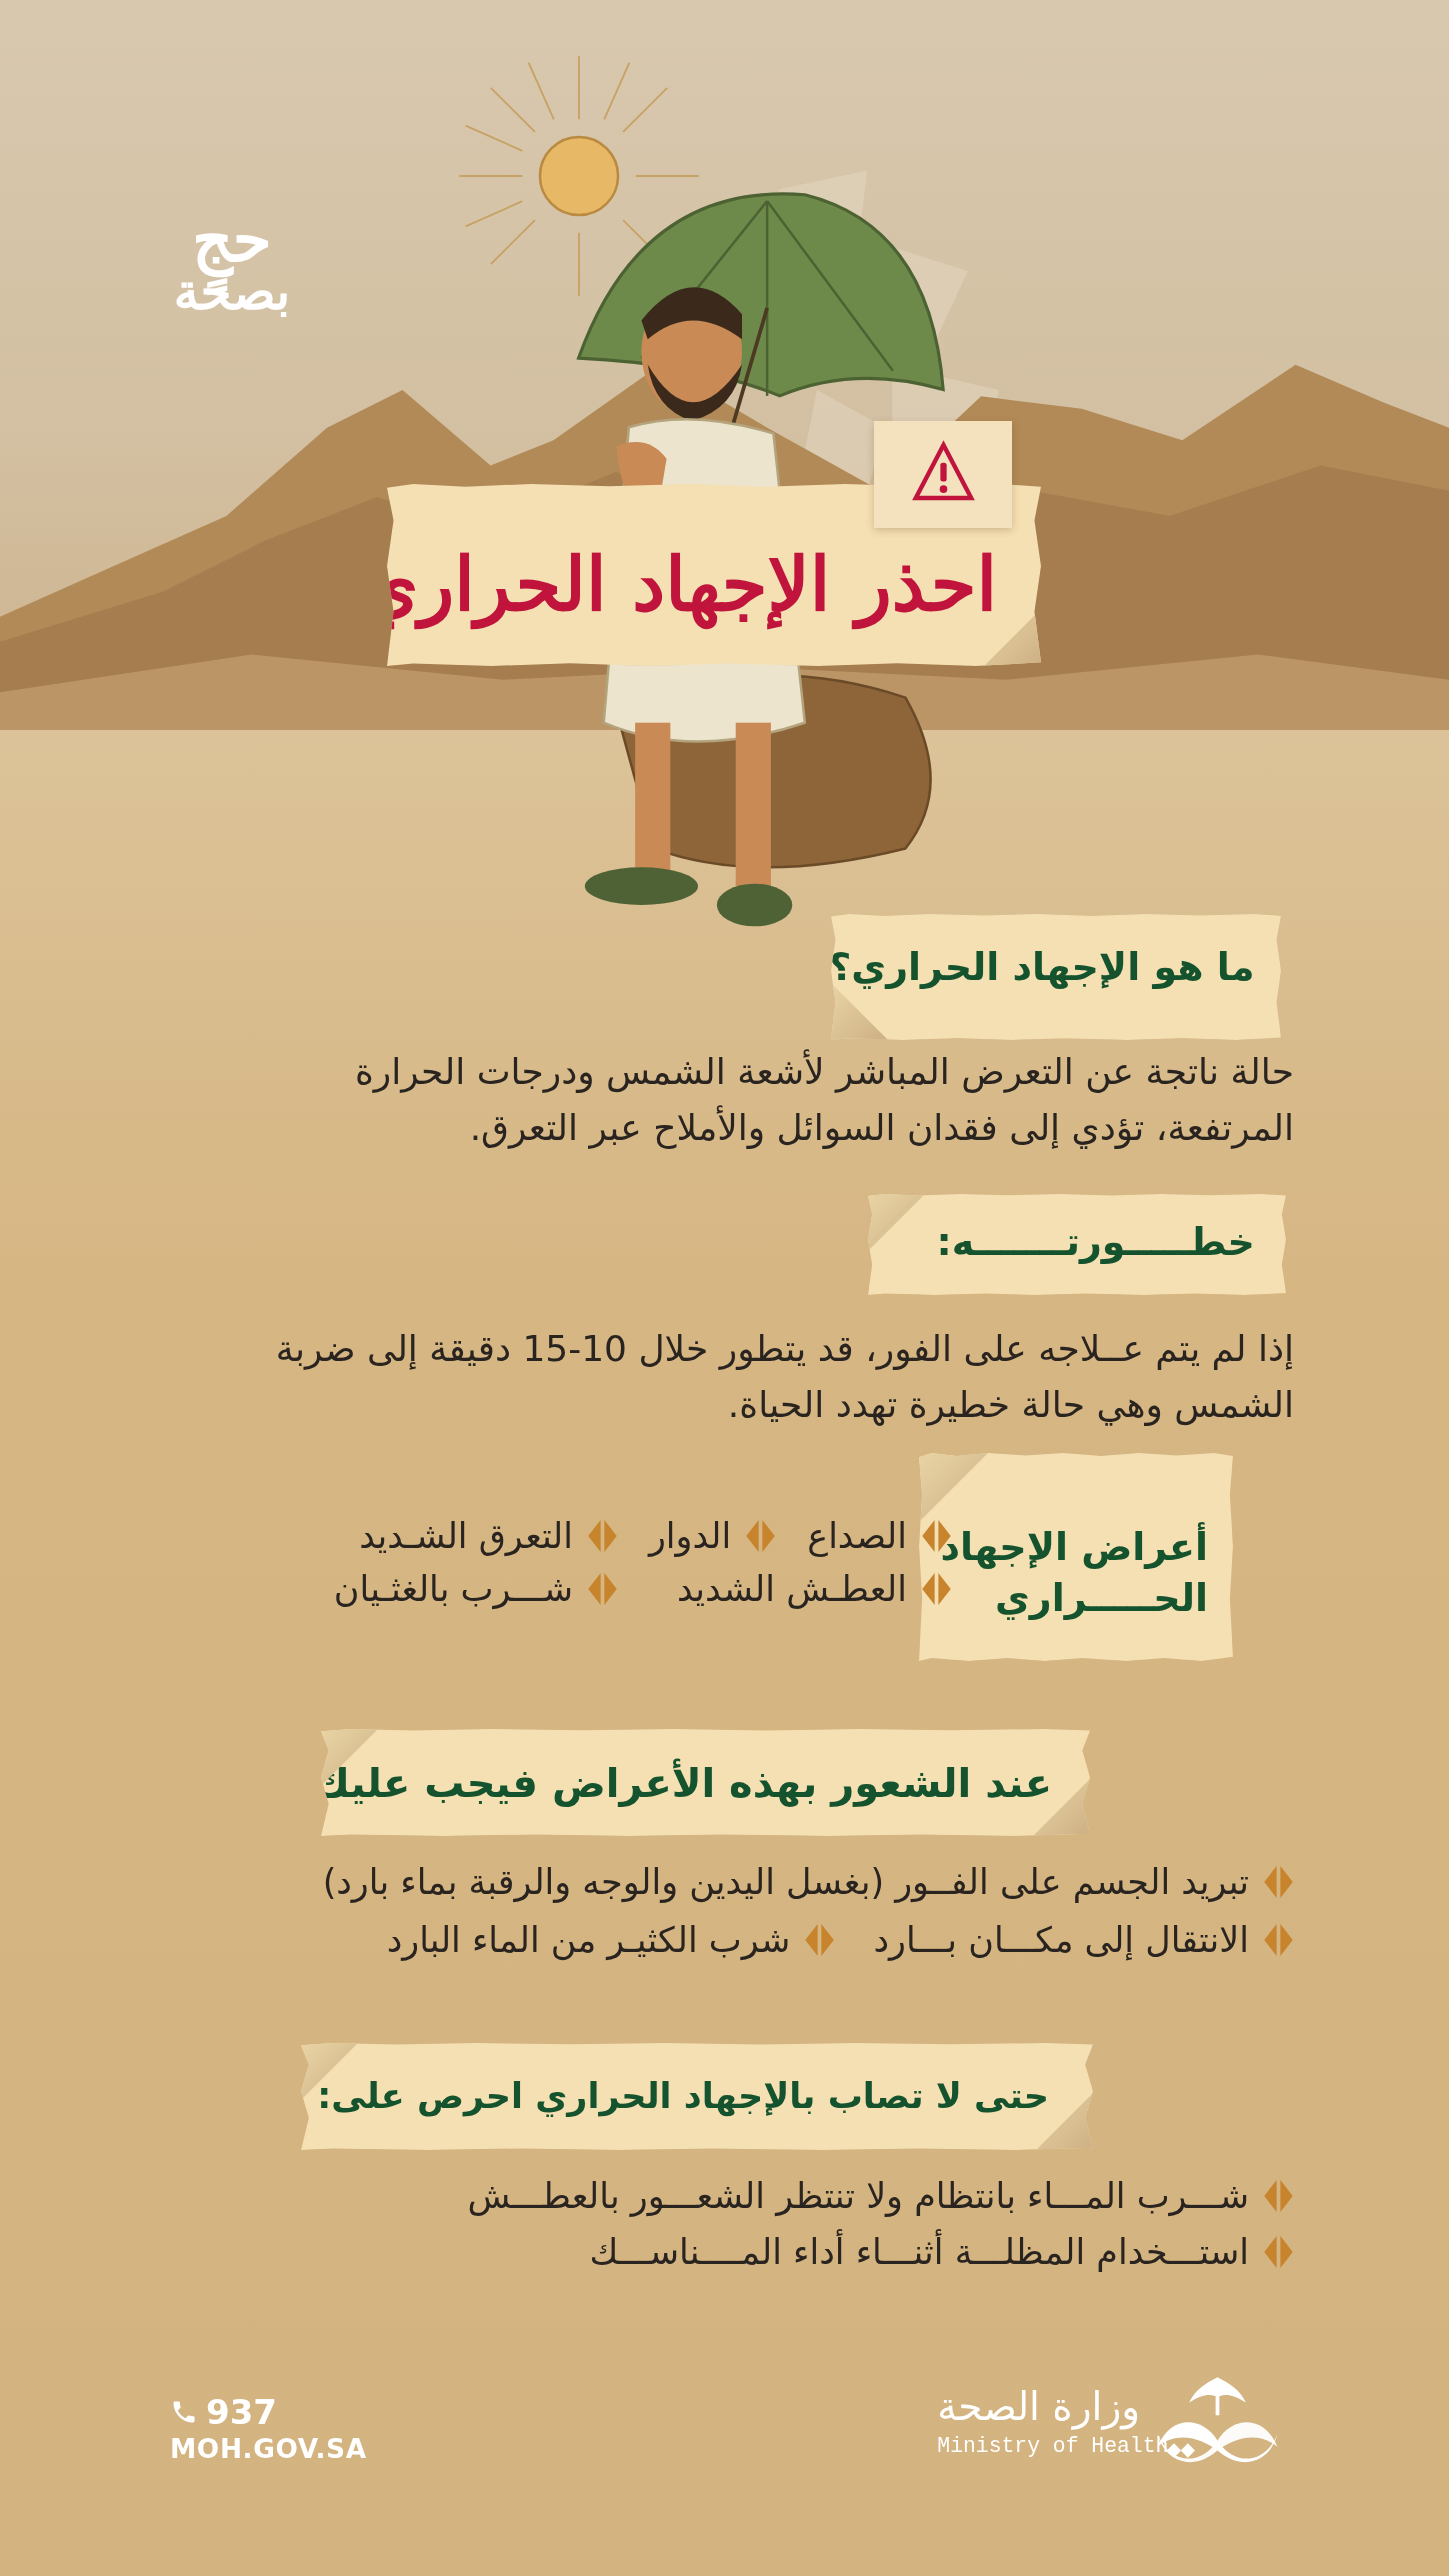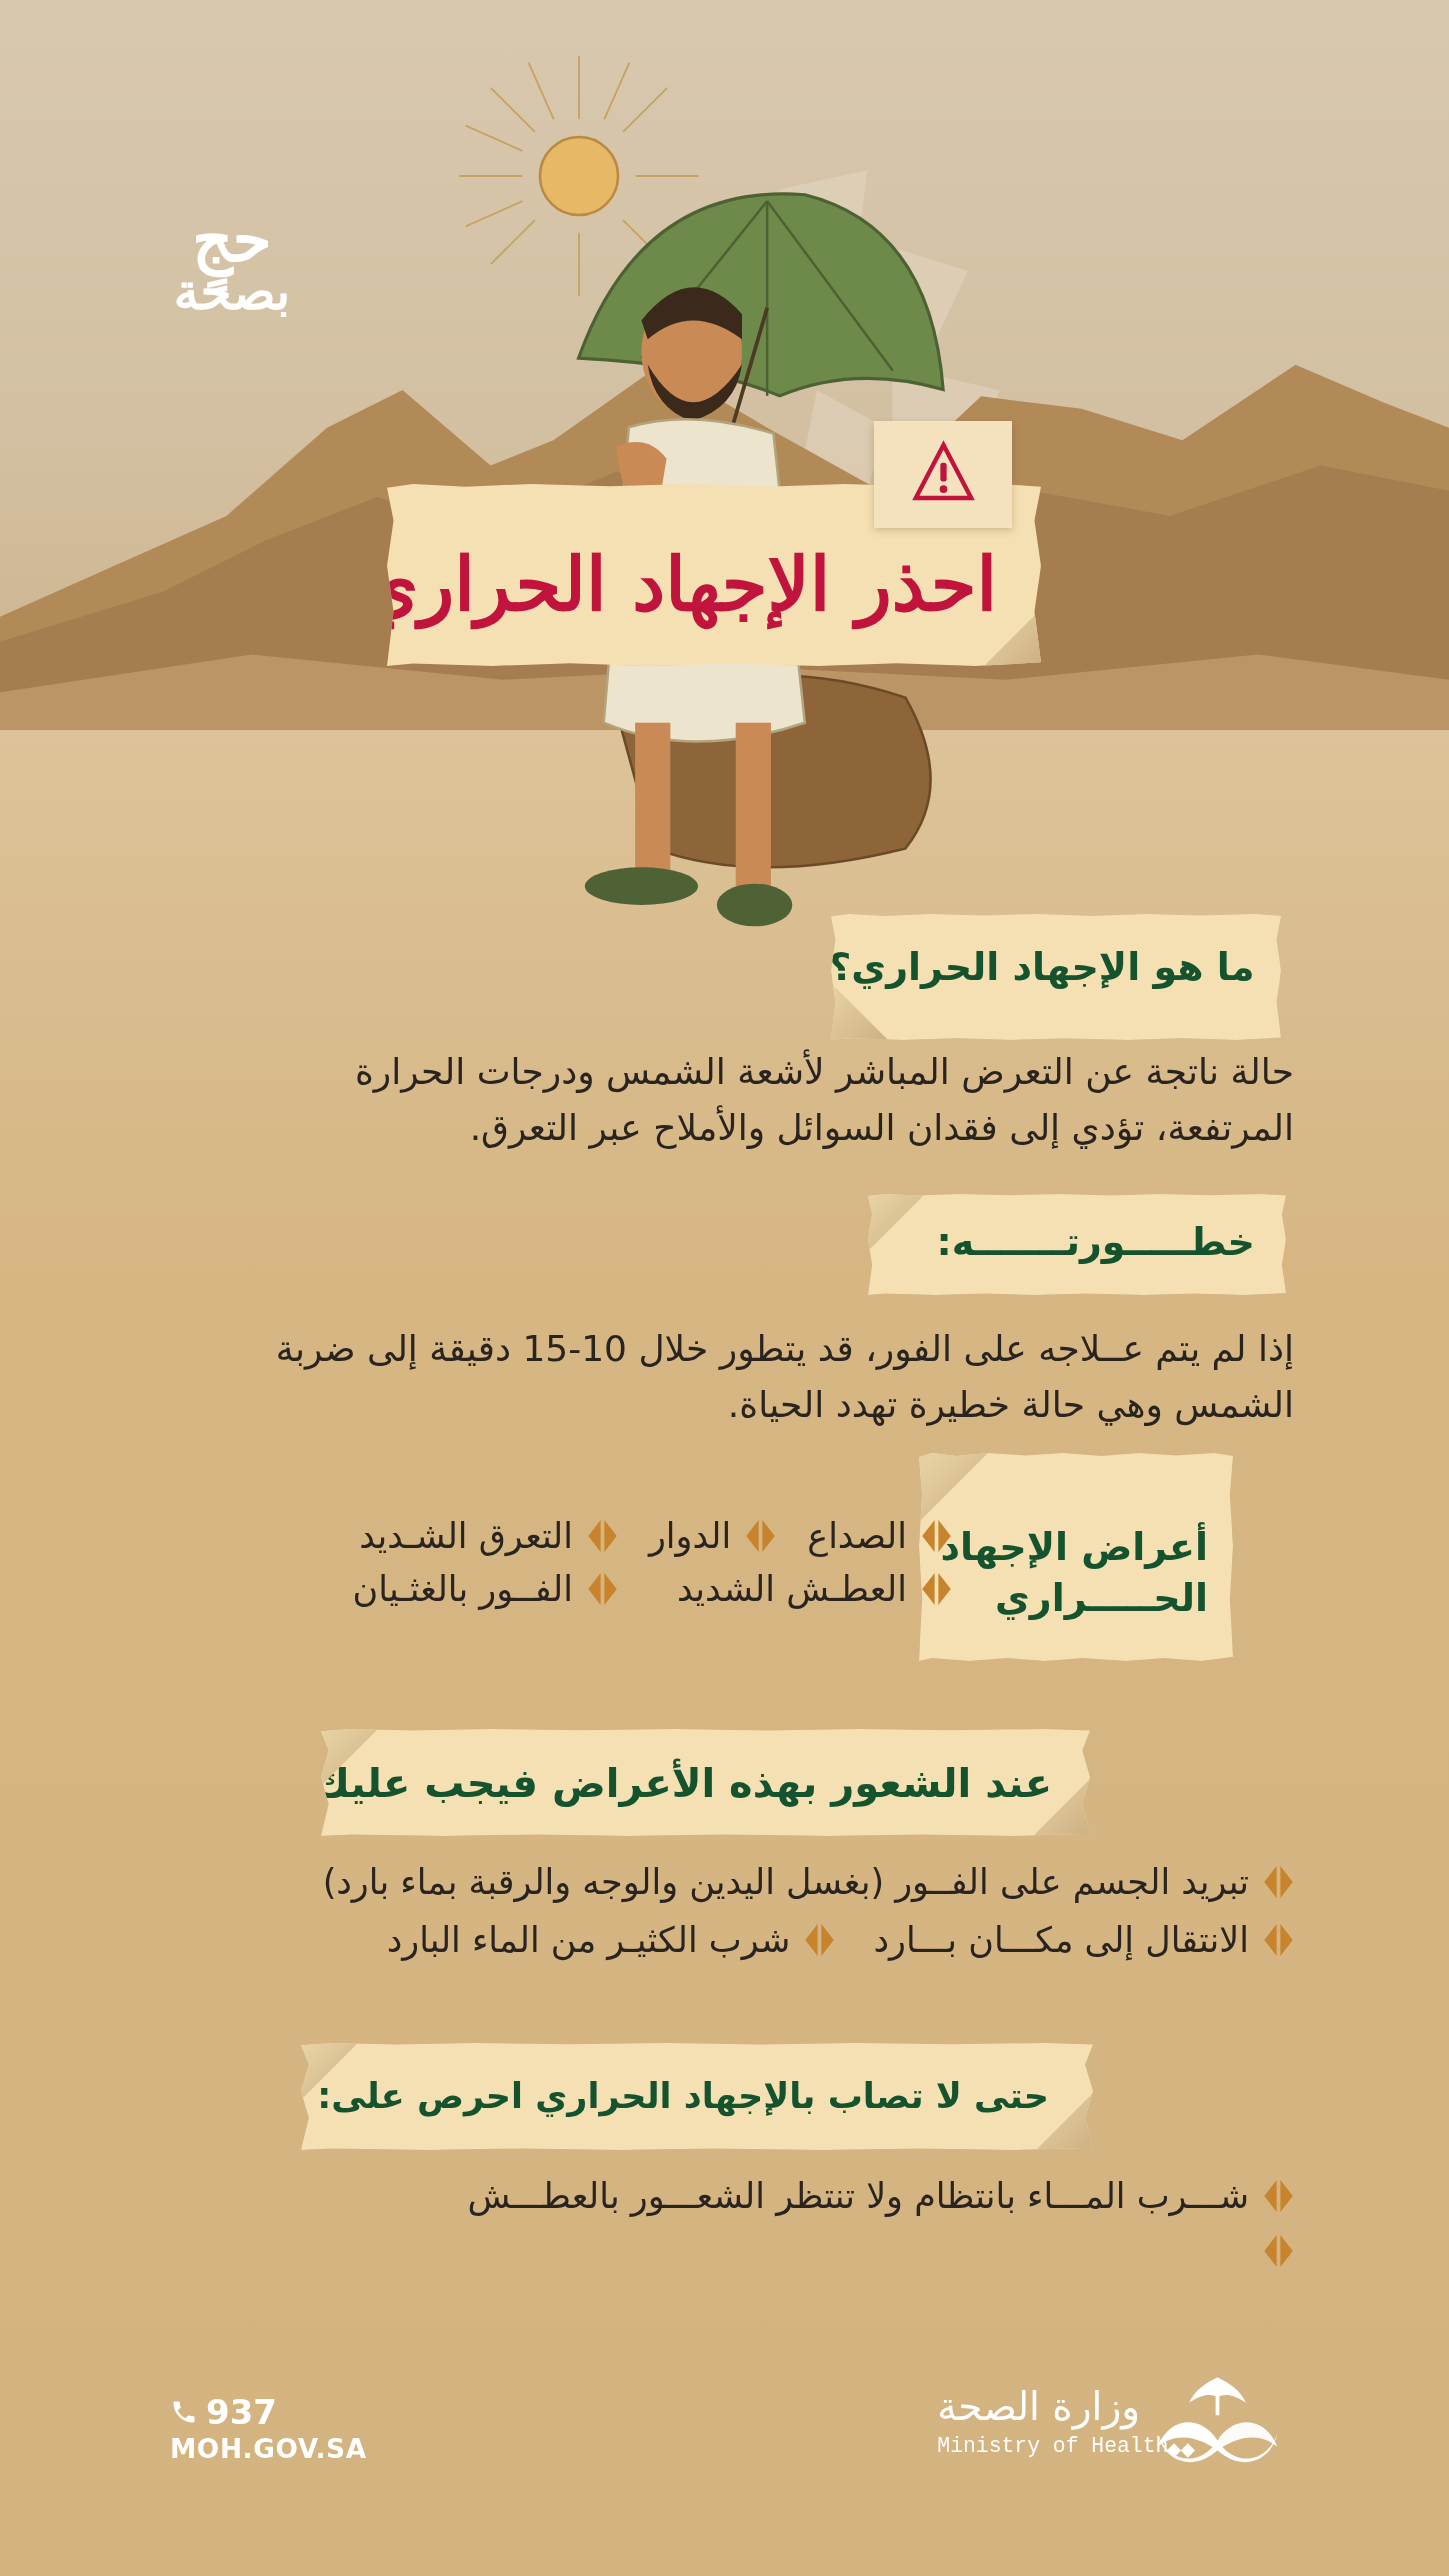--- a/index.html
+++ b/index.html
@@ -221,21 +221,21 @@
         <polygon points="22,4 22,56 2,30" fill="#c8842c"></polygon>
         <polygon points="28,4 48,30 28,56" fill="#c8842c"></polygon>
       </svg>
     <span>العطـش الشديد</span>
   </div>
   <div class="bullet-item">
     <svg class="bullet" viewBox="0 0 50 60">
         <polygon points="22,4 22,56 2,30" fill="#c8842c"></polygon>
         <polygon points="28,4 48,30 28,56" fill="#c8842c"></polygon>
       </svg>
-    <span>الفــور بالغثـيان</span>
+    <span>شـــرب بالغثـيان</span>
   </div>
 </div>
 
 <div class="paper torn sec4-box">
   <div class="h-green">عند الشعور بهذه الأعراض فيجب عليك</div>
   <div class="curl" style="left:0;top:0;clip-path:polygon(0 0,100% 0,0 100%);"></div>
   <div class="curl" style="right:0;bottom:0;clip-path:polygon(100% 0,100% 100%,0 100%);"></div>
 </div>
 <div class="actions">
   <div class="row">
@@ -276,20 +276,21 @@
         <polygon points="22,4 22,56 2,30" fill="#c8842c"></polygon>
         <polygon points="28,4 48,30 28,56" fill="#c8842c"></polygon>
       </svg>
     <span>شـــرب المـــاء بانتظام ولا تنتظر الشعـــور بالعطـــش</span>
   </div>
   <div class="bullet-item">
     <svg class="bullet" viewBox="0 0 50 60">
         <polygon points="22,4 22,56 2,30" fill="#c8842c"></polygon>
         <polygon points="28,4 48,30 28,56" fill="#c8842c"></polygon>
       </svg>
+    <span>استـــخدام المظلـــة أثنـــاء أداء المــــناســـك</span>
   </div>
 </div>
 
 <div class="footer-left">
   <div class="phone">
     <svg width="28" height="28" viewBox="0 0 24 24">
         <path d="M6.6 10.8c1.4 2.8 3.8 5.1 6.6 6.6l2.2-2.2c.3-.3.7-.4 1-.2 1.1.4 2.3.6 3.6.6.6 0 1 .4 1 1V20c0 .6-.4 1-1 1C10.6 21 3 13.4 3 4c0-.6.4-1 1-1h3.5c.6 0 1 .4 1 1 0 1.3.2 2.5.6 3.6.1.3 0 .7-.2 1L6.6 10.8z" fill="#ffffff"></path>
       </svg>
     <span>937</span>
   </div>

